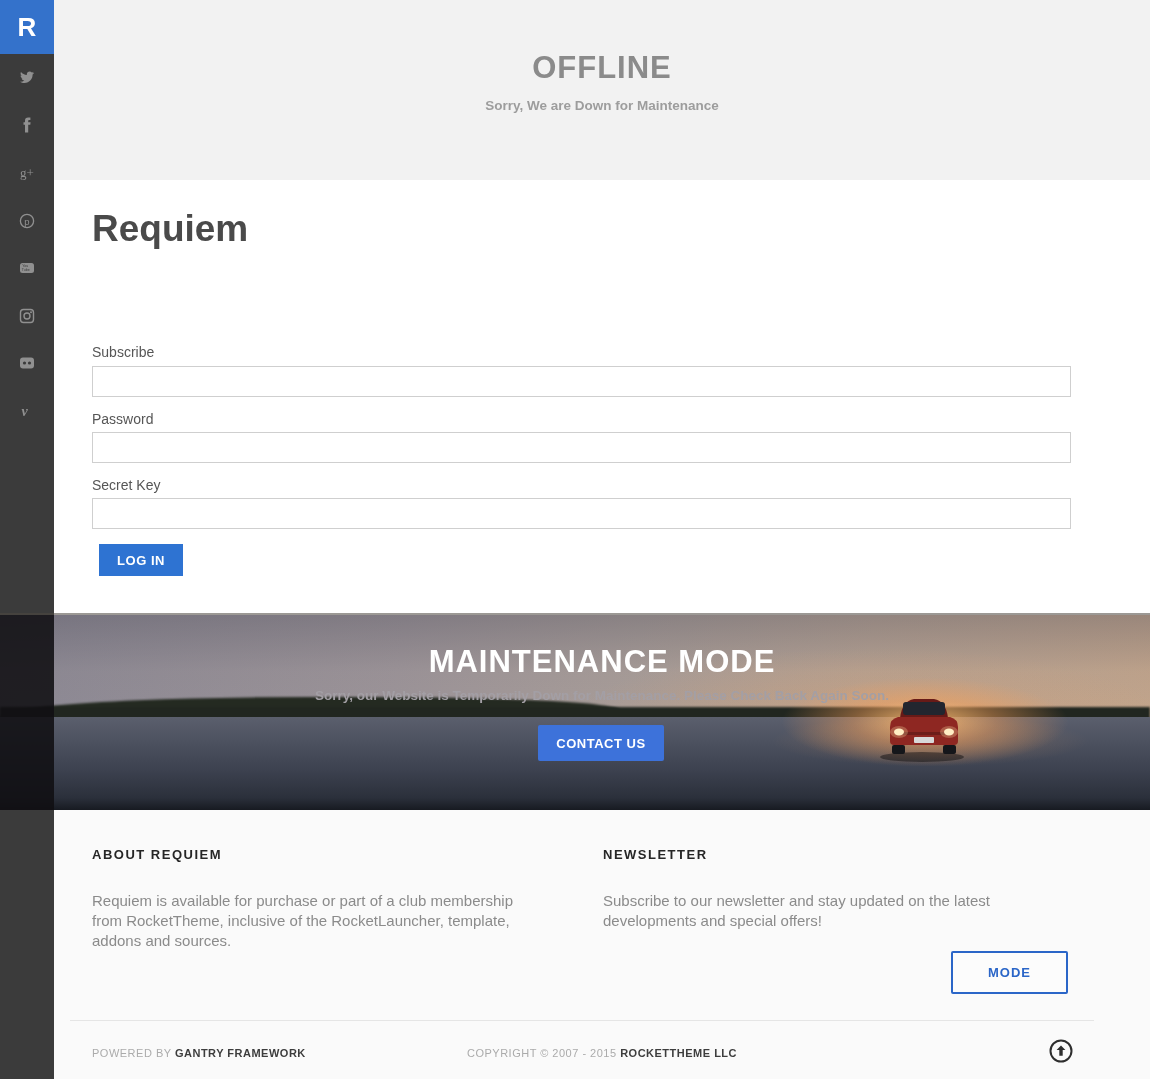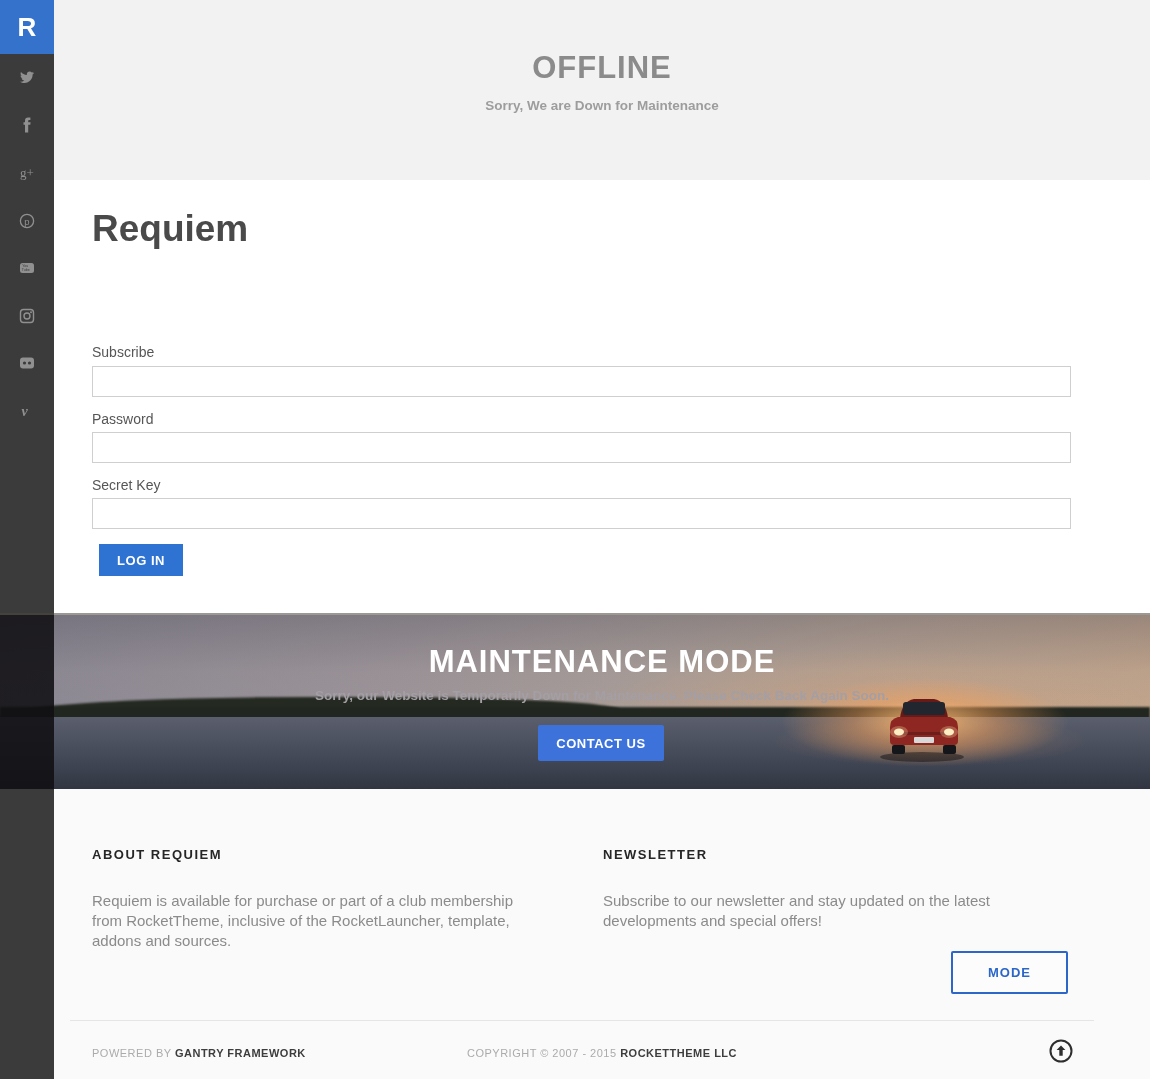--- a/index.html
+++ b/index.html
@@ -23,21 +23,21 @@
   .panel-title { position:absolute; left:38px; top:28px; font-size:37px; font-weight:bold; color:#4a4a4a; }
   .panel-msg { position:absolute; left:38px; top:95px; font-size:15px; color:#6c6c6c; line-height:22px; }
   .fld-label { position:absolute; left:38px; font-size:14px; color:#565656; }
   .fld-input { position:absolute; left:38px; width:979px; height:31px; border:1px solid #cfcfcf; background:#fff;
                font-size:14px; color:#444; padding:0 10px; outline:none; }
   .login-btn { position:absolute; left:45px; top:364px; width:84px; height:32px; background:#2e73d2; color:#fff;
                border:none; border-radius:0; font-size:13px; font-weight:bold; letter-spacing:0.5px; cursor:pointer;
                font-family:"Liberation Sans", sans-serif; }
 
   
-  .hero { position:absolute; left:0; top:613px; width:1150px; height:176px; z-index:6; overflow:hidden;
+  .hero { position:absolute; left:0; top:613px; width:1150px; height:197px; z-index:6; overflow:hidden;
           border-top:2px solid rgba(78,72,66,0.55); }
   .sky { position:absolute; left:0; top:0; width:1150px; height:103px;
          background:linear-gradient(100deg,#8b8894 0%,#9c9499 35%,#a89d99 55%,#b7a394 75%,#c2a58c 100%); }
   .sky-shade { position:absolute; left:0; top:0; width:1150px; height:103px;
          background:linear-gradient(180deg, rgba(80,78,90,0.35) 0%, rgba(120,110,110,0.08) 55%, rgba(255,255,255,0) 100%); }
   .sun-wash { position:absolute; left:560px; top:30px; width:620px; height:150px;
          background:radial-gradient(ellipse at center, rgba(226,156,96,0.33) 0%, rgba(226,156,96,0) 68%); }
   .sun { position:absolute; left:780px; top:62px; width:290px; height:90px;
          background:radial-gradient(ellipse at center, rgba(255,190,115,0.9) 0%, rgba(247,160,88,0.45) 35%, rgba(247,160,88,0) 70%); }
   .trees-left { position:absolute; left:0; top:82px; width:620px; height:22px; background:#242a21;

